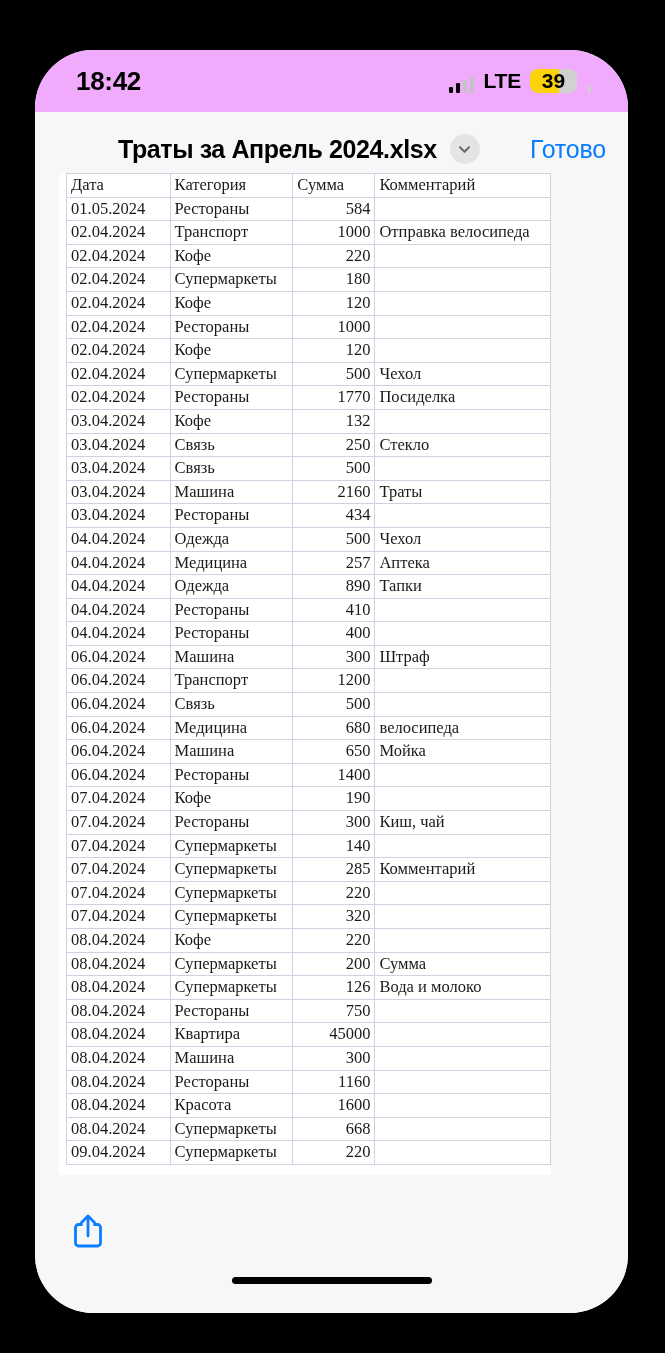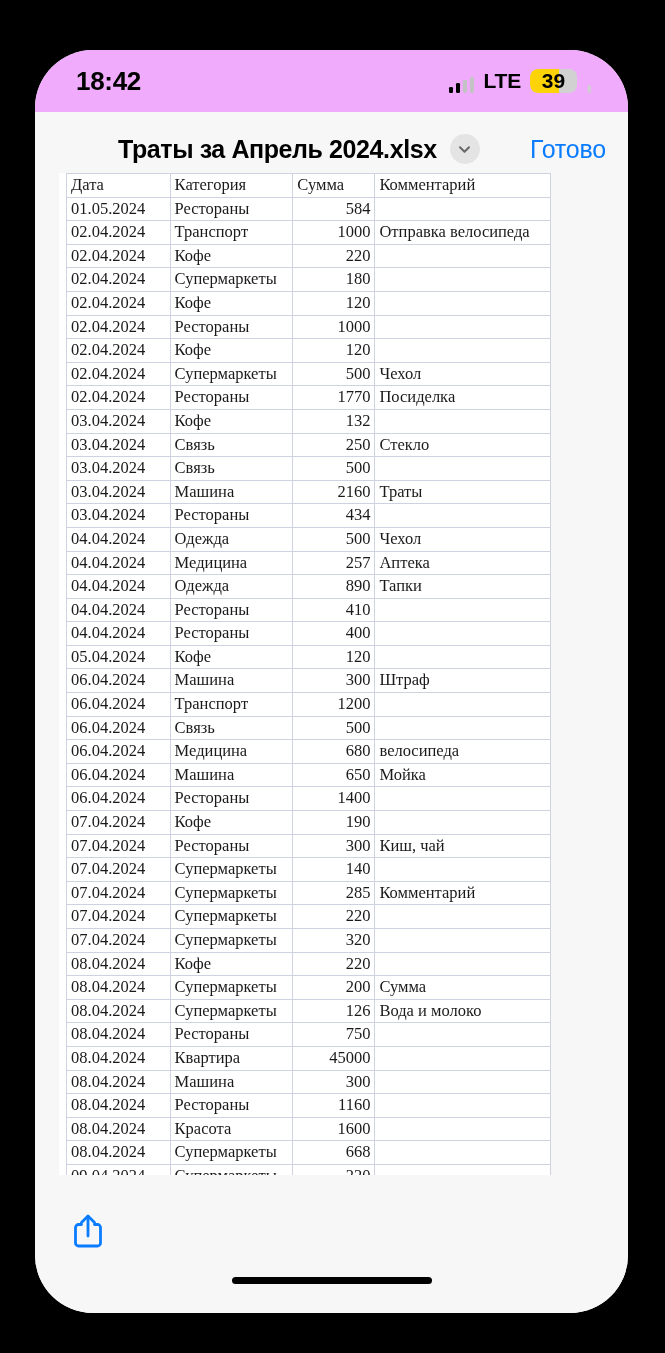--- a/index.html
+++ b/index.html
@@ -380,26 +380,20 @@
               <td class="c-sum">410</td>
               <td class="c-note"></td>
             </tr>
             <tr>
               <td class="c-date">04.04.2024</td>
               <td class="c-cat">Рестораны</td>
               <td class="c-sum">400</td>
               <td class="c-note"></td>
             </tr>
             <tr>
-              <td class="c-date">05.04.2024</td>
-              <td class="c-cat">Кофе</td>
-              <td class="c-sum">120</td>
-              <td class="c-note"></td>
-            </tr>
-            <tr>
               <td class="c-date">06.04.2024</td>
               <td class="c-cat">Машина</td>
               <td class="c-sum">300</td>
               <td class="c-note">Штраф</td>
             </tr>
             <tr>
               <td class="c-date">06.04.2024</td>
               <td class="c-cat">Транспорт</td>
               <td class="c-sum">1200</td>
               <td class="c-note"></td>

